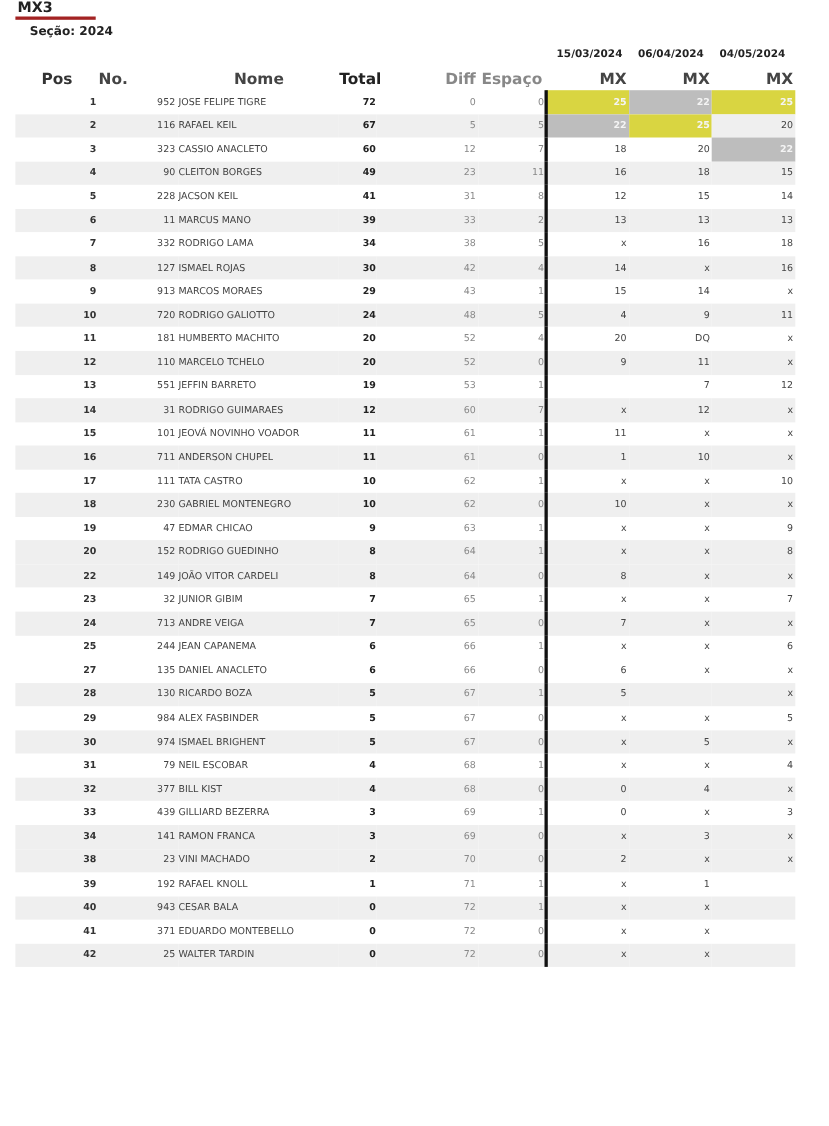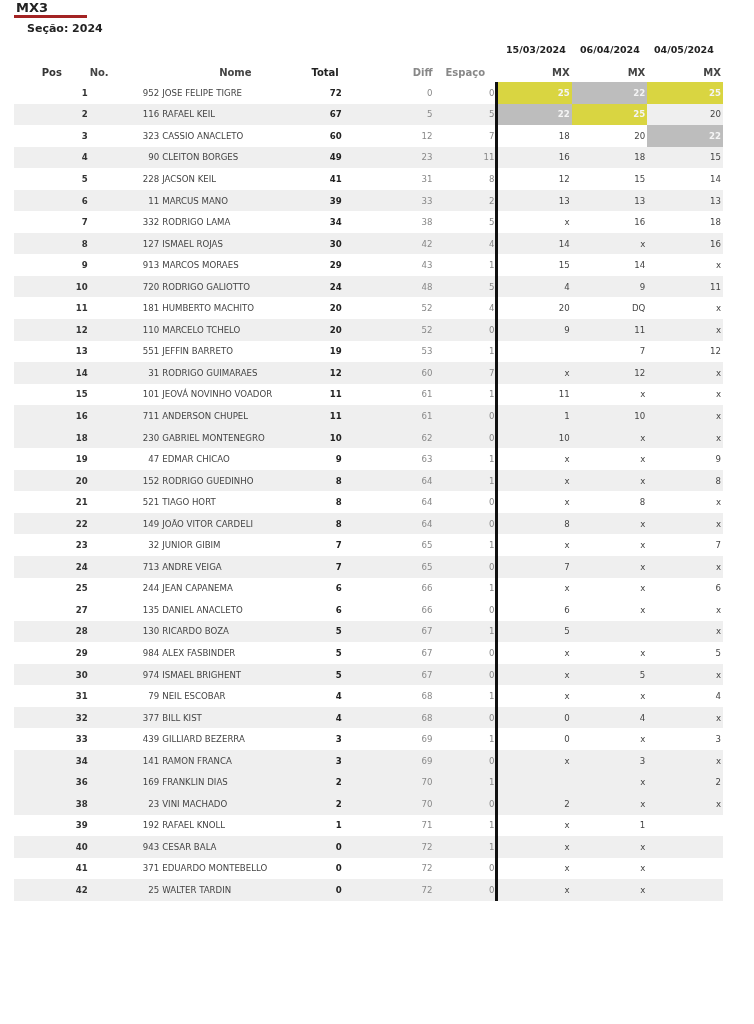--- a/index.html
+++ b/index.html
@@ -2,21 +2,21 @@
 <html><head>
 <meta charset="utf-8">
 <style>
   html, body { margin:0; padding:0; background:#ffffff; }
   body { width:754px; height:1024px; position:relative; font-family:"DejaVu Sans", sans-serif; color:#333; overflow:hidden; }
   .title { position:absolute; left:16px; top:0px; font-size:13px; font-weight:bold; color:#222; }
   .title-underline { position:absolute; left:14px; top:15px; width:73px; height:3px; background:#a32323; }
   .season { position:absolute; left:27px; top:22px; font-size:11px; font-weight:bold; color:#222; }
   .dates { position:absolute; top:44px; font-size:9.5px; font-weight:bold; color:#222; }
   table { position:absolute; left:14px; top:62px; border-collapse:collapse; table-layout:fixed; width:709px; }
-  th { font-size:10px; font-weight:bold; color:#333; height:20px; padding:0; }
+  th { font-size:14px; font-weight:bold; color:#333; height:20px; padding:0; }
   td { font-size:8.6px; height:21.55px; padding:0; white-space:nowrap; }
   tr.alt td { background:#efefef; }
   .c-pos { width:75px; text-align:right; font-weight:bold; padding-right:2px; }
   .c-no { width:72px; text-align:right; color:#444; padding-right:3px; }
   .c-name { width:145px; text-align:left; color:#444;margin-left:12px; }
   .c-total { width:33px; text-align:right; font-weight:bold; color:#222; }
   .c-diff { width:90px; text-align:right; color:#888; padding-right:2px; }
   .c-esp { width:61px; text-align:right; color:#888; border-right:3px solid #111; }
   .c-r { width:73px; text-align:right; color:#444; padding-right:2px; }
   th.c-pos { text-align:center; padding:0; width:75px; }
@@ -225,20 +225,31 @@
         <td class="c-pos">16</td>
         <td class="c-no">711</td>
         <td class="c-name">ANDERSON CHUPEL</td>
         <td class="c-total">11</td>
         <td class="c-diff">61</td>
         <td class="c-esp">0</td>
         <td class="c-r">1</td>
         <td class="c-r">10</td>
         <td class="c-r">x</td>
       </tr>
+      <tr>
+        <td class="c-pos">17</td>
+        <td class="c-no">111</td>
+        <td class="c-name">TATA CASTRO</td>
+        <td class="c-total">10</td>
+        <td class="c-diff">62</td>
+        <td class="c-esp">1</td>
+        <td class="c-r">x</td>
+        <td class="c-r">x</td>
+        <td class="c-r">10</td>
+      </tr>
       <tr class="alt">
         <td class="c-pos">18</td>
         <td class="c-no">230</td>
         <td class="c-name">GABRIEL MONTENEGRO</td>
         <td class="c-total">10</td>
         <td class="c-diff">62</td>
         <td class="c-esp">0</td>
         <td class="c-r">10</td>
         <td class="c-r">x</td>
         <td class="c-r">x</td>
@@ -258,31 +269,20 @@
         <td class="c-pos">20</td>
         <td class="c-no">152</td>
         <td class="c-name">RODRIGO GUEDINHO</td>
         <td class="c-total">8</td>
         <td class="c-diff">64</td>
         <td class="c-esp">1</td>
         <td class="c-r">x</td>
         <td class="c-r">x</td>
         <td class="c-r">8</td>
       </tr>
-      <tr>
-        <td class="c-pos">21</td>
-        <td class="c-no">521</td>
-        <td class="c-name">TIAGO HORT</td>
-        <td class="c-total">8</td>
-        <td class="c-diff">64</td>
-        <td class="c-esp">0</td>
-        <td class="c-r">x</td>
-        <td class="c-r">8</td>
-        <td class="c-r">x</td>
-      </tr>
       <tr class="alt">
         <td class="c-pos">22</td>
         <td class="c-no">149</td>
         <td class="c-name">JOÃO VITOR CARDELI</td>
         <td class="c-total">8</td>
         <td class="c-diff">64</td>
         <td class="c-esp">0</td>
         <td class="c-r">8</td>
         <td class="c-r">x</td>
         <td class="c-r">x</td>
@@ -402,31 +402,20 @@
         <td class="c-no">141</td>
         <td class="c-name">RAMON FRANCA</td>
         <td class="c-total">3</td>
         <td class="c-diff">69</td>
         <td class="c-esp">0</td>
         <td class="c-r">x</td>
         <td class="c-r">3</td>
         <td class="c-r">x</td>
       </tr>
       <tr class="alt">
-        <td class="c-pos">36</td>
-        <td class="c-no">169</td>
-        <td class="c-name">FRANKLIN DIAS</td>
-        <td class="c-total">2</td>
-        <td class="c-diff">70</td>
-        <td class="c-esp">1</td>
-        <td class="c-r"></td>
-        <td class="c-r">x</td>
-        <td class="c-r">2</td>
-      </tr>
-      <tr class="alt">
         <td class="c-pos">38</td>
         <td class="c-no">23</td>
         <td class="c-name">VINI MACHADO</td>
         <td class="c-total">2</td>
         <td class="c-diff">70</td>
         <td class="c-esp">0</td>
         <td class="c-r">2</td>
         <td class="c-r">x</td>
         <td class="c-r">x</td>
       </tr>

